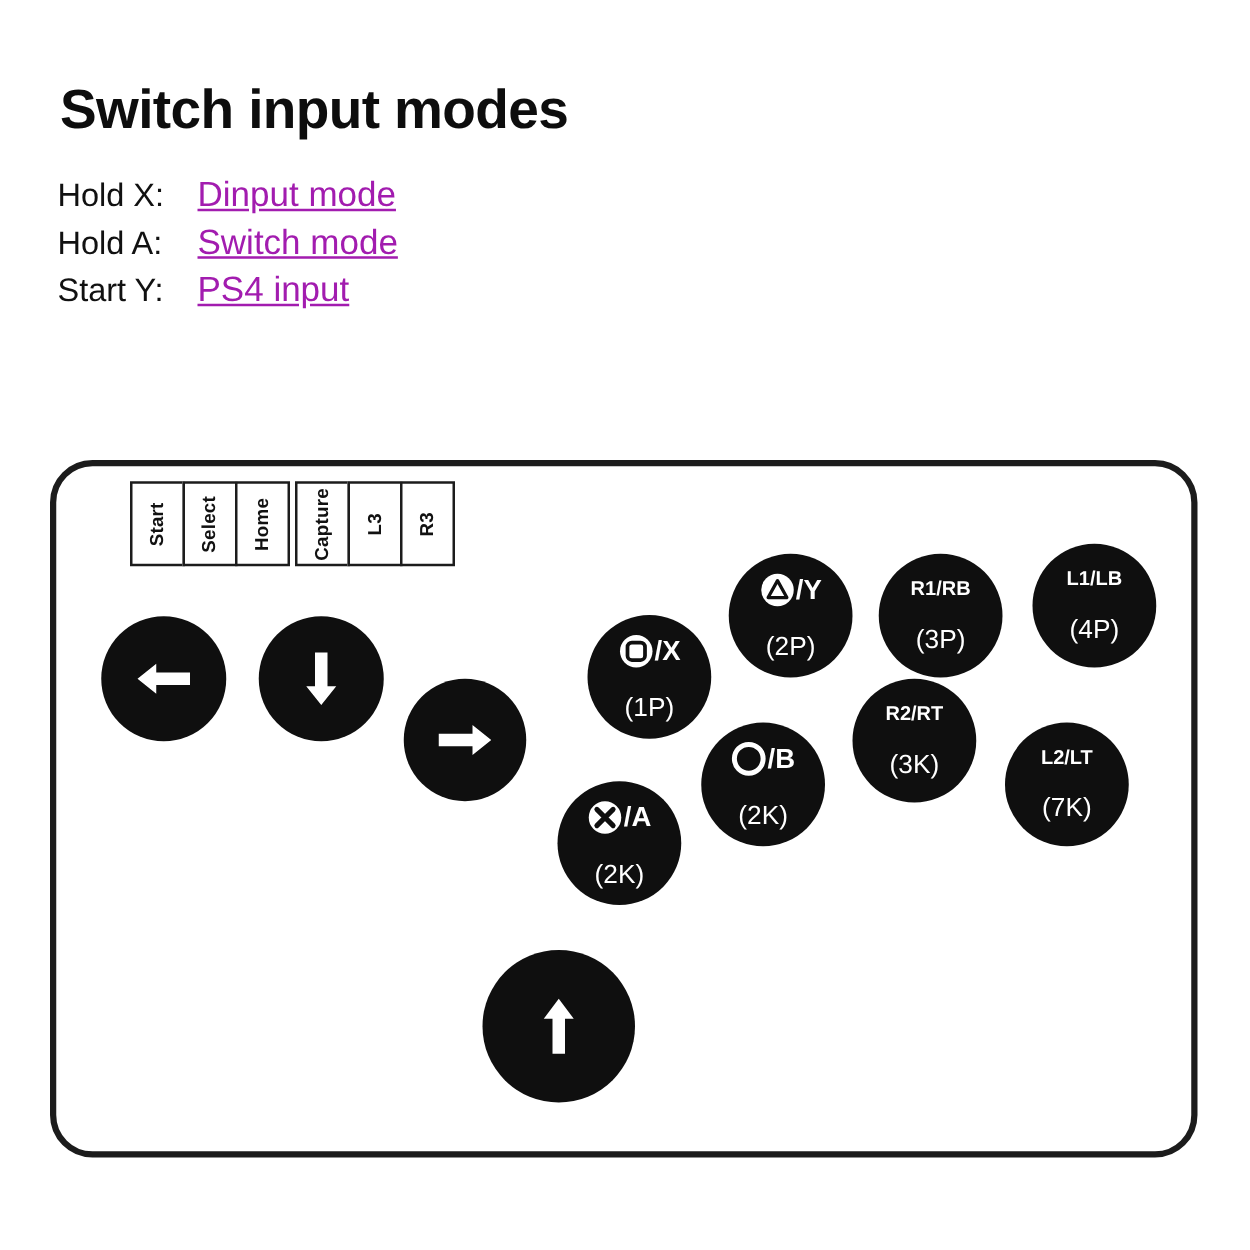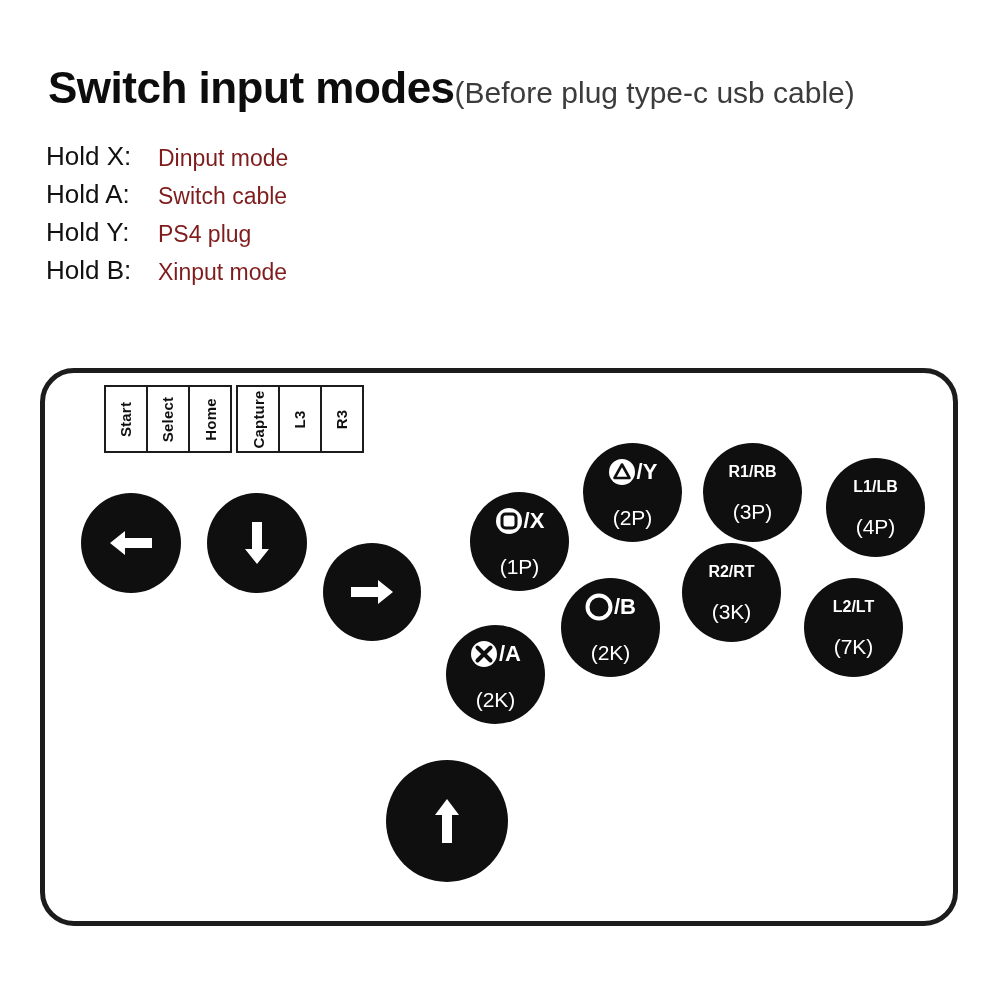--- a/index.html
+++ b/index.html
@@ -4,40 +4,40 @@
 <style>
   html,body{margin:0;padding:0;background:#ffffff;}
   body{
     width:1000px;height:1000px;position:relative;overflow:hidden;
     font-family:"Liberation Sans","DejaVu Sans",sans-serif;
     -webkit-font-smoothing:antialiased;
   }
 
   
   #header{position:absolute;left:48px;top:66px;width:930px;}
-  #title-row{display:flex;align-items:baseline;gap:0;}
+  #title-row{display:flex;align-items:baseline;gap:14px;}
   #main-title{
     font-size:44px;font-weight:bold;color:#0d0d0d;
     letter-spacing:-0.5px;line-height:1;white-space:nowrap;
   }
   #sub-title{
     font-size:30px;font-weight:normal;color:#3c3c3c;
     line-height:1;white-space:nowrap;
   }
 
   
   #mode-list{position:absolute;left:46px;top:134px;}
   .mode-row{display:flex;align-items:flex-end;height:38px;}
   .mode-key{
     font-size:26px;color:#111111;font-weight:normal;
     min-width:112px;white-space:nowrap;
   }
   .mode-row.wide .mode-key{min-width:124px;}
   .mode-val{
-    font-size:23px;color:#7f1d1d;font-weight:normal;white-space:nowrap;
+    font-size:28px;color:#a21caf;font-weight:normal;white-space:nowrap;text-decoration:underline;
   }
 
   
   #panel{
     position:absolute;left:40px;top:368px;width:918px;height:558px;
     border:5px solid #1c1c1c;border-radius:34px;background:#ffffff;
     box-sizing:border-box;
   }
 
   
@@ -88,40 +88,35 @@
     position:absolute;border-radius:50%;background:#0f0f0f;
     display:flex;align-items:center;justify-content:center;
   }
 </style>
 </head>
 <body>
 
 <div id="header">
   <div id="title-row">
     <div id="main-title">Switch input modes</div>
-    <div id="sub-title">(Before plug type-c usb cable)</div>
   </div>
 </div>
 
 <div id="mode-list">
   <div class="mode-row">
     <span class="mode-key">Hold X:</span>
     <span class="mode-val">Dinput mode</span>
   </div>
   <div class="mode-row">
     <span class="mode-key">Hold A:</span>
-    <span class="mode-val">Switch cable</span>
+    <span class="mode-val">Switch mode</span>
   </div>
   <div class="mode-row">
-    <span class="mode-key">Hold Y:</span>
-    <span class="mode-val">PS4 plug</span>
-  </div>
-  <div class="mode-row">
-    <span class="mode-key">Hold B:</span>
-    <span class="mode-val">Xinput mode</span>
+    <span class="mode-key">Start Y:</span>
+    <span class="mode-val">PS4 input</span>
   </div>
 </div>
 
 <div id="panel"></div>
 
 <div id="sys-strip">
   <div class="sys-cell w-start">
     <span class="lbl">Start</span>
   </div>
   <div class="sys-cell w-select">
@@ -187,21 +182,21 @@
   <span class="sub">(2P)</span>
 </div>
 
 <div class="btn plain" style="left:703px;top:443px;width:99px;height:99px;">
   <div class="top-line">
     <span class="txt">R1/RB</span>
   </div>
   <span class="sub">(3P)</span>
 </div>
 
-<div class="btn plain" style="left:826px;top:458px;width:99px;height:99px;">
+<div class="btn plain" style="left:826px;top:435px;width:99px;height:99px;">
   <div class="top-line">
     <span class="txt">L1/LB</span>
   </div>
   <span class="sub">(4P)</span>
 </div>
 
 <div class="btn" style="left:446px;top:625px;width:99px;height:99px;">
   <div class="top-line">
     <svg class="glyph" width="28" height="28" viewBox="0 0 28 28">
       <circle cx="14" cy="14" r="13" fill="#ffffff"></circle>

